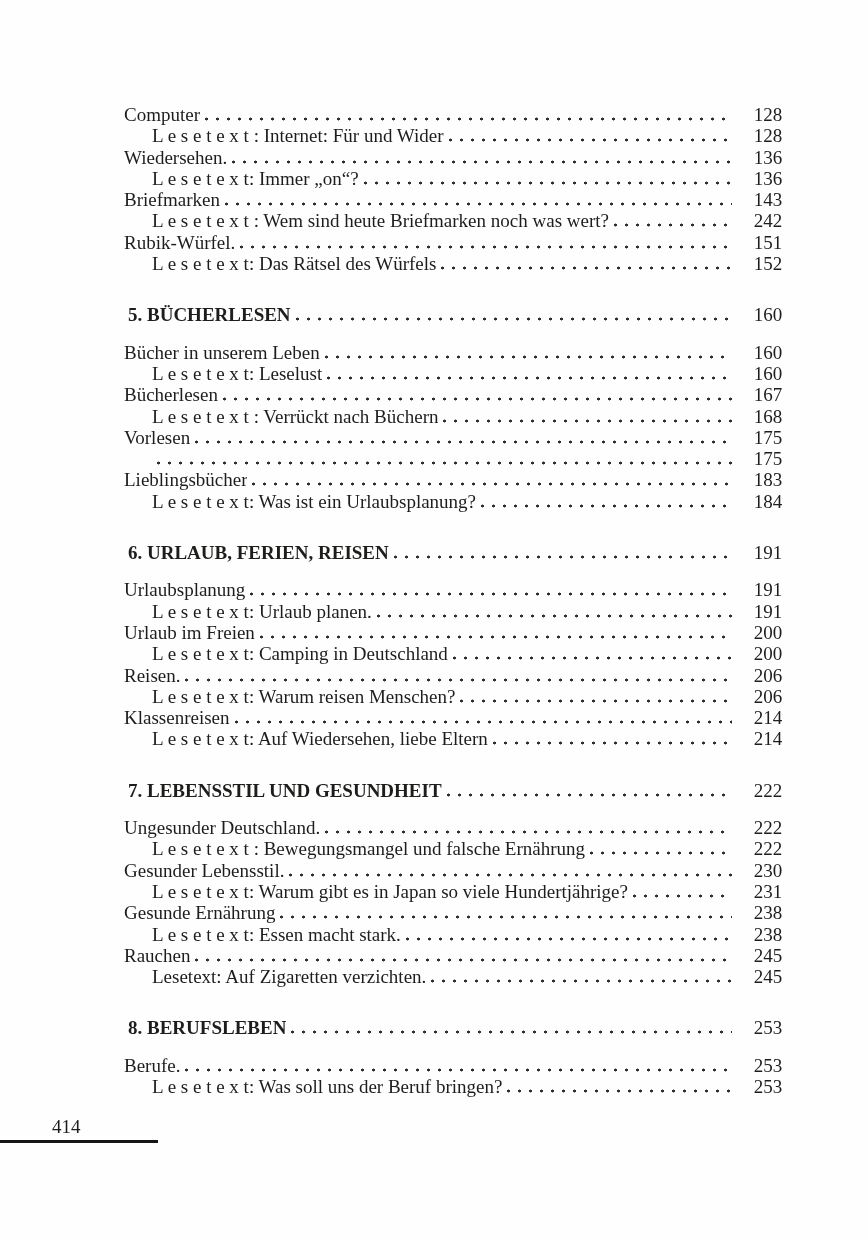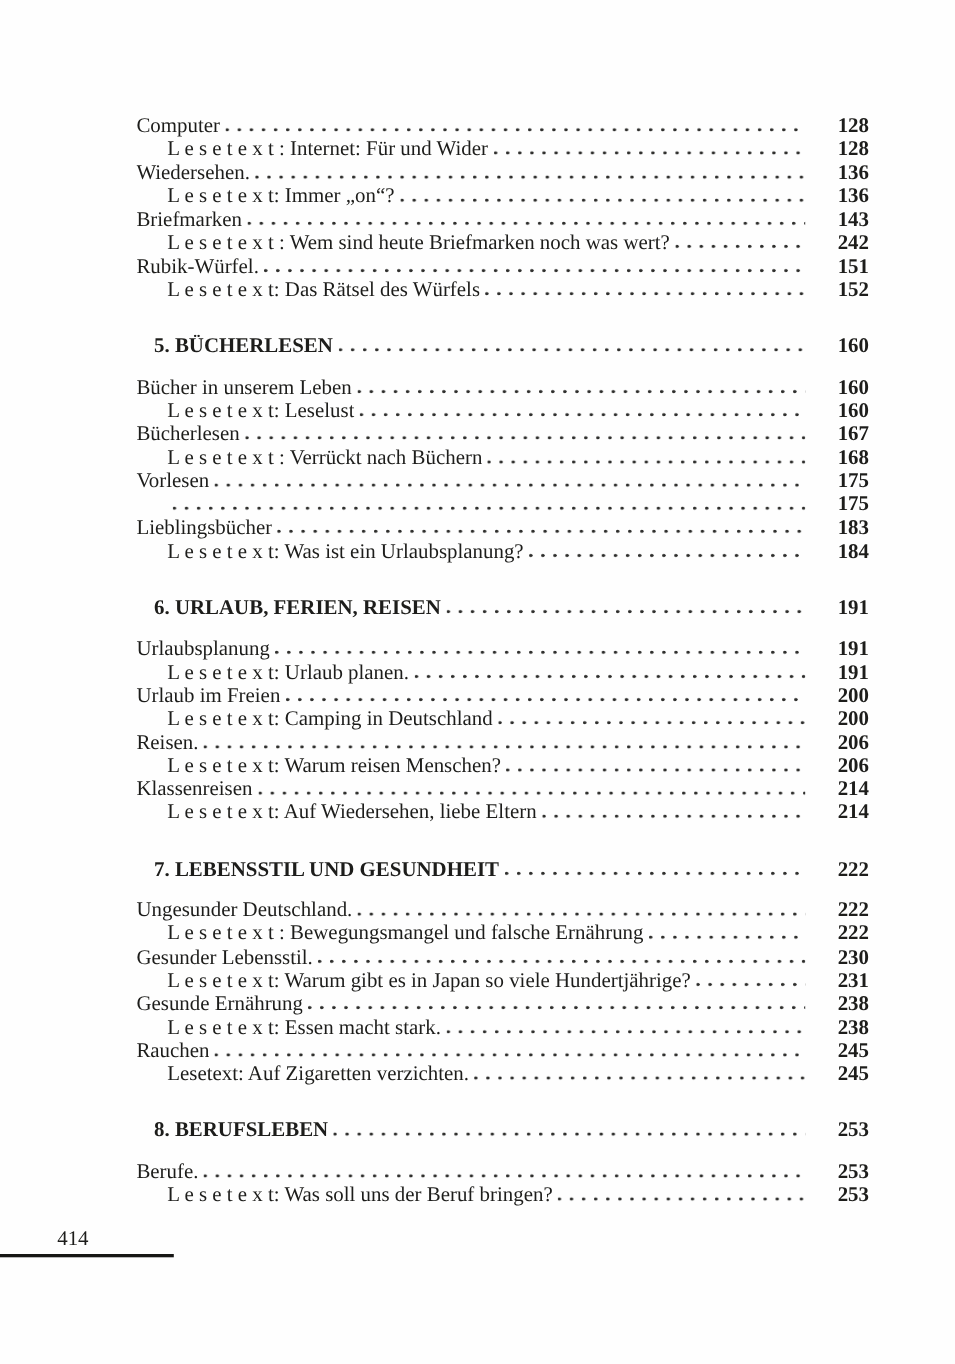--- a/index.html
+++ b/index.html
@@ -20,37 +20,37 @@
     left: 124px; right: 78px; top: 104px;
   }
   .row {
     display: flex;
     align-items: baseline;
     font-size: 19px;
     line-height: 21.3px;
     white-space: nowrap;
   }
   .row.sub { padding-left: 28px; }
-  .row.heading { font-weight: bold; margin: 30px 0 16px 16px; }
+  .row.heading { font-weight: bold; margin: 30px 0 16px 4px; }
   .row .title { flex: 0 1 auto; overflow: hidden; }
   .leader {
     flex: 1 1 10px;
     min-width: 8px;
     height: 4px;
     margin: 0 14px 0 5px;
     background-image: radial-gradient(circle at 1.6px 2px, #2e2e2c 1.3px, transparent 1.7px);
     background-size: 11px 4px;
     background-repeat: repeat-x;
     background-position: left bottom;
   }
   .num {
     flex: 0 0 auto;
     width: 44px;
-    text-align: right;
-    font-weight: bold;
+    text-align: center;
+    font-weight: normal;
   }
   .footer {
     position: absolute;
     left: 0; top: 1116px;
   }
   .footer-num {
     font-size: 19px;
     line-height: 21px;
     margin-left: 52px;
   }

